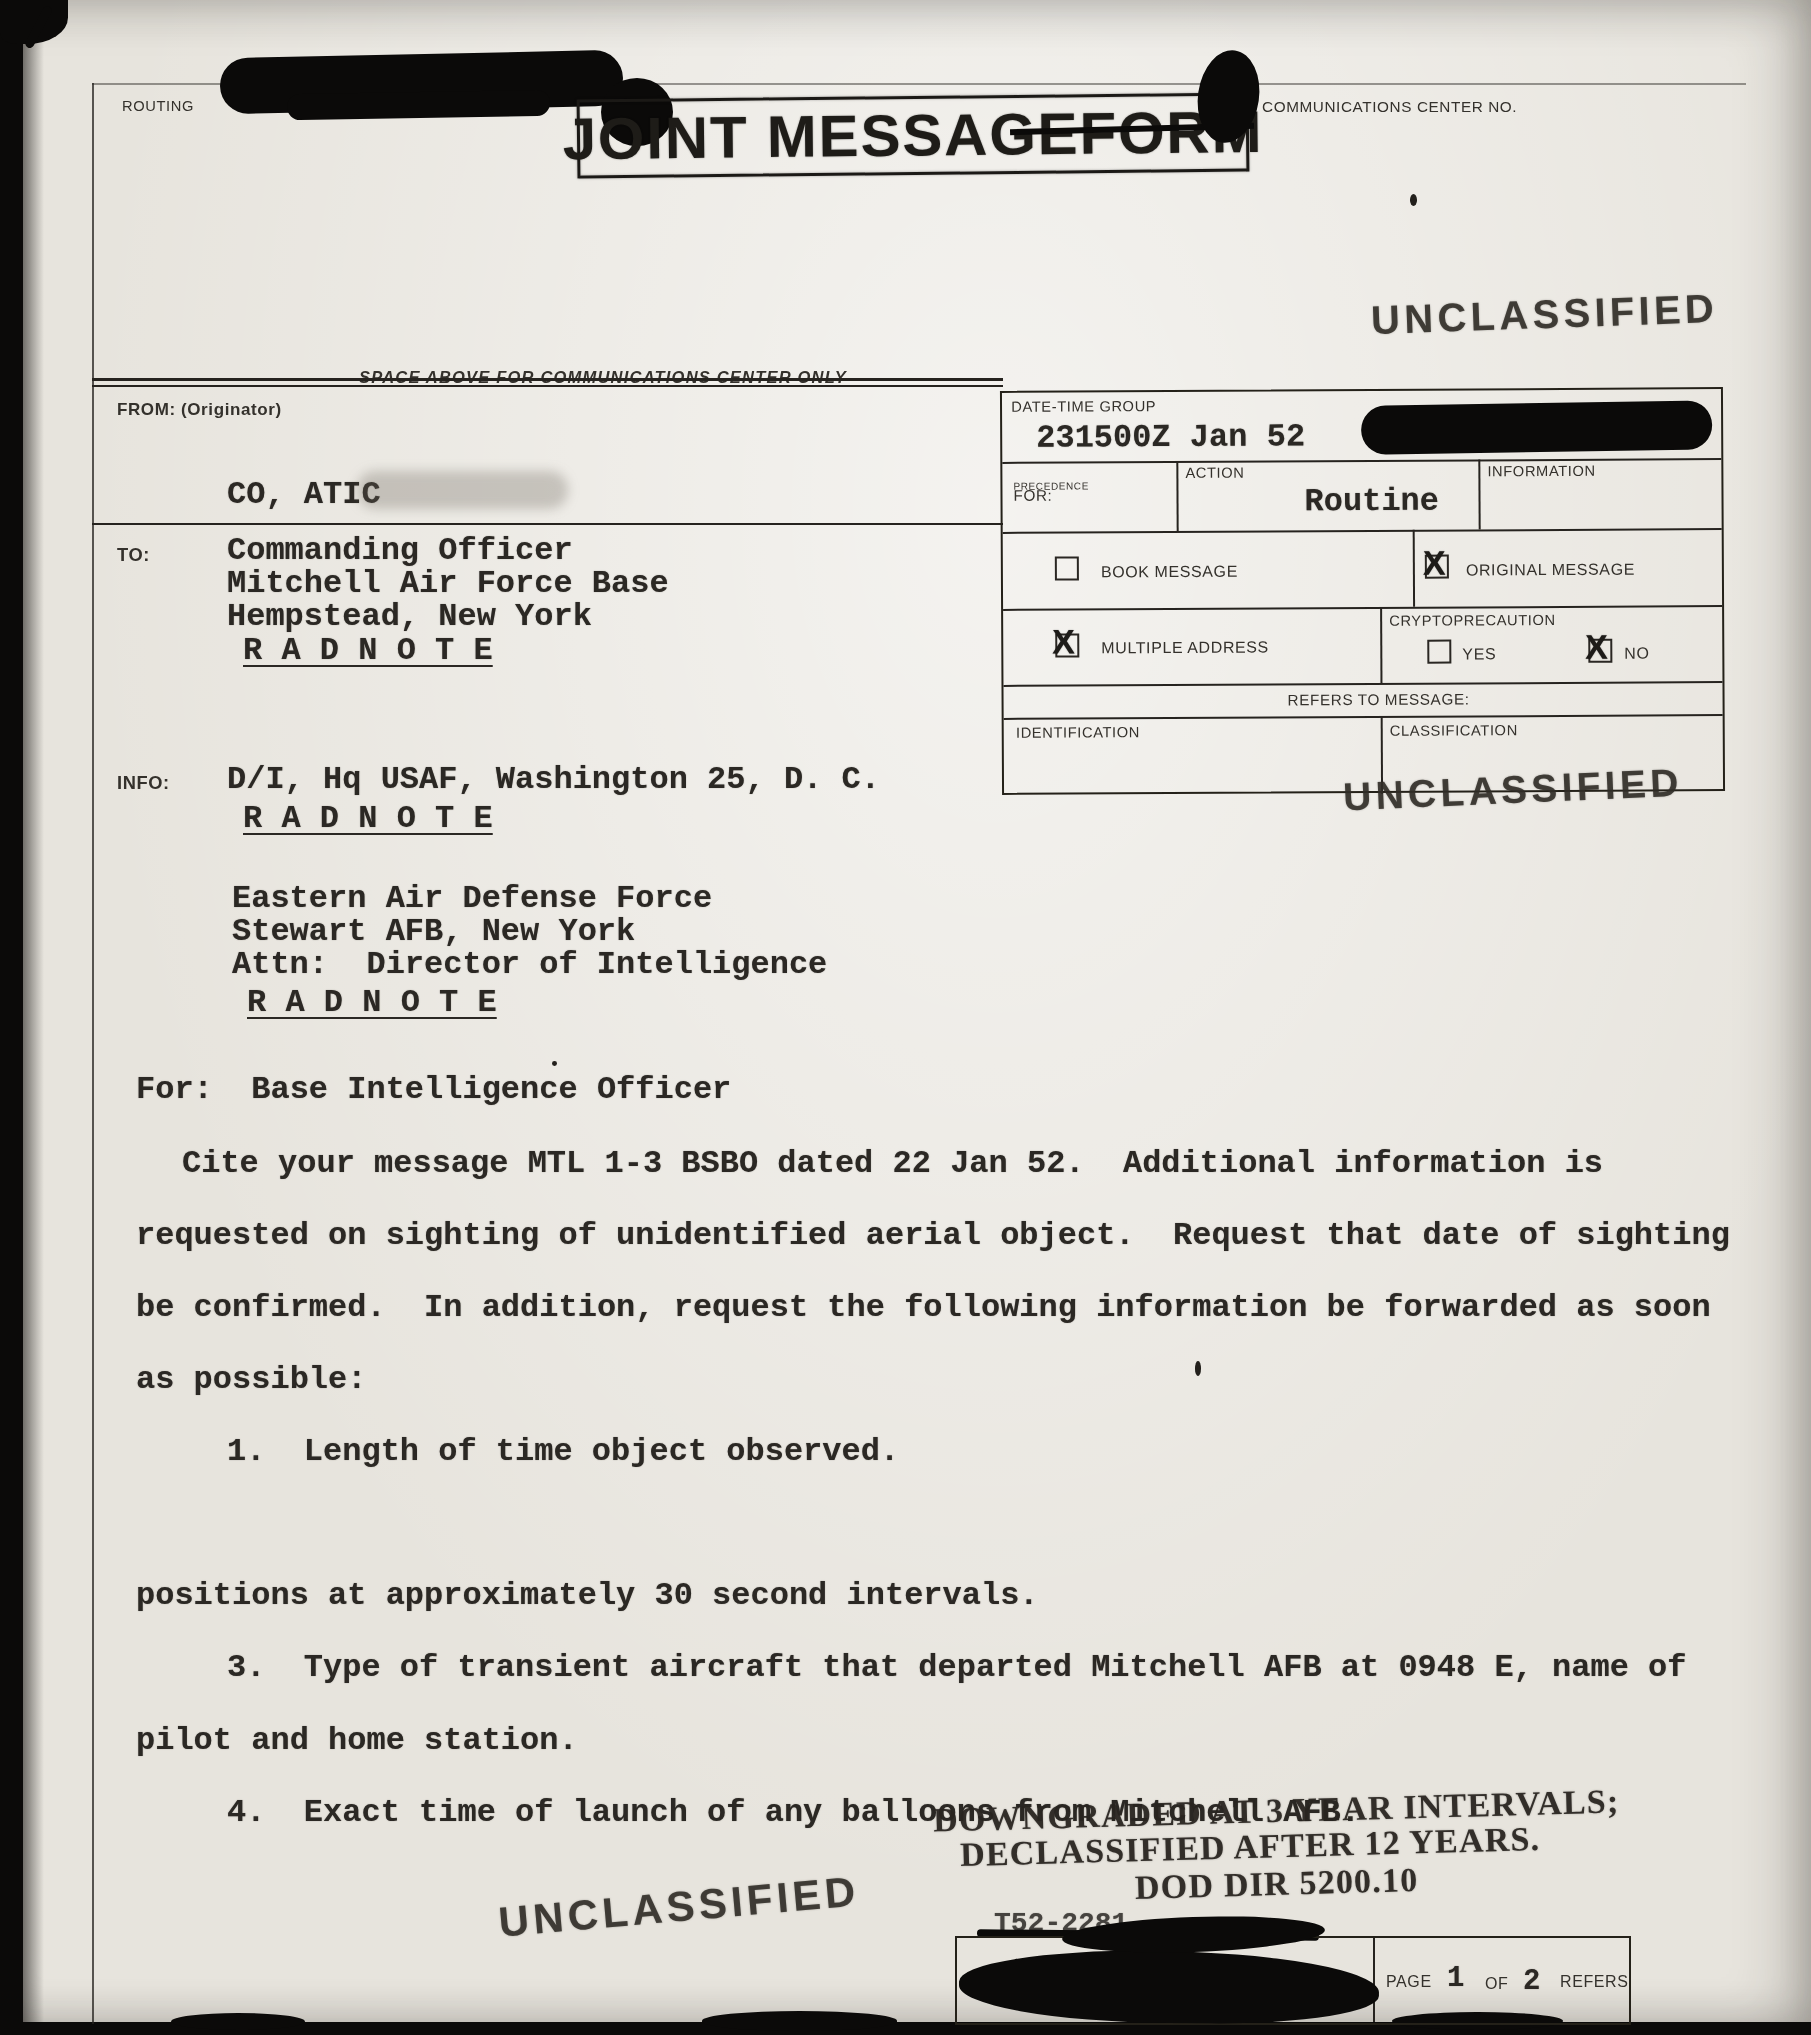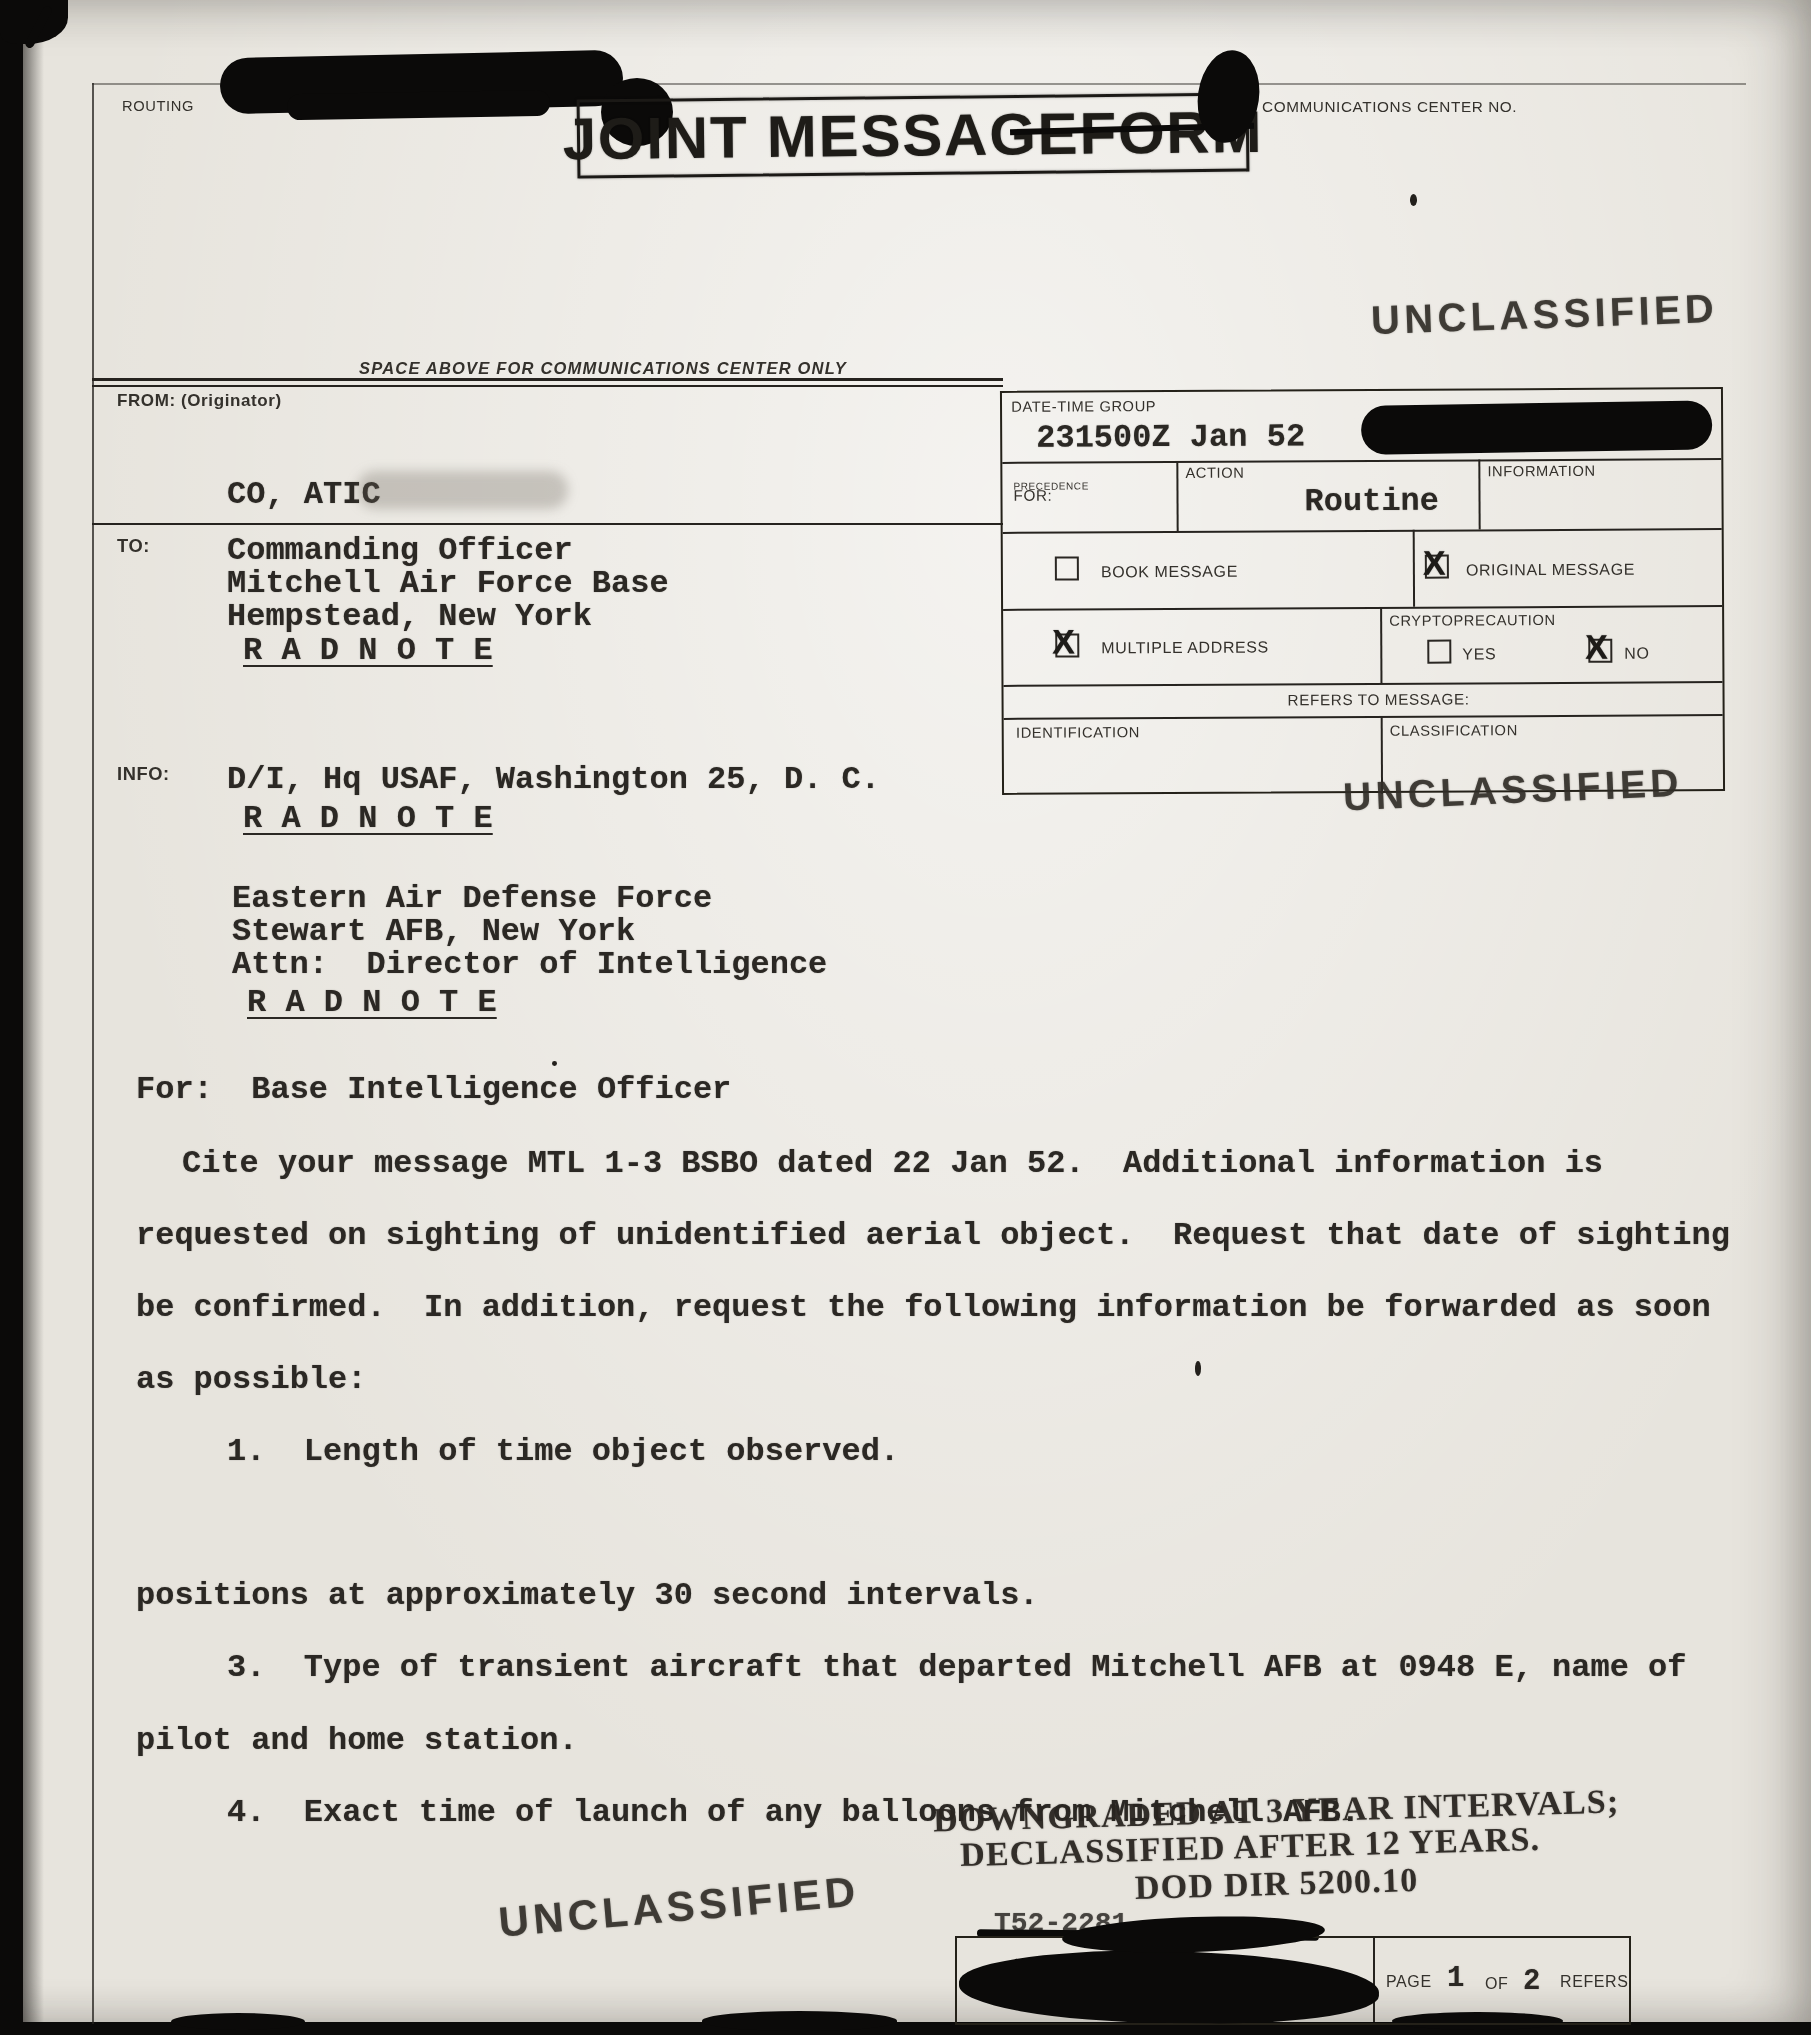--- a/index.html
+++ b/index.html
@@ -15,21 +15,21 @@
   .typed {
     position:absolute; font-family:"Liberation Mono","DejaVu Sans Mono",monospace;
     font-weight:700; font-size:32px; color:#2b2824; white-space:pre;
     text-shadow:0 0 1.2px rgba(45,40,34,.45);
   }
   .typed.sm { font-size:28px; }
   .flabel {
     position:absolute; font-family:"Liberation Sans",sans-serif; font-size:16px;
     color:#34312c; letter-spacing:0.6px; white-space:pre;
   }
-  .flabel.big { font-size:18.3px; font-weight:700; }
+  .flabel.big { font-size:18.3px; font-weight:700;margin-top:9px; }
   .flabel.ital { font-style:italic; }
   .stamp {
     position:absolute; font-family:"Liberation Sans",sans-serif; font-weight:700;
     color:rgba(48,44,39,.88); letter-spacing:4.3px; white-space:pre;
     text-shadow:0 0 1.8px rgba(48,44,39,.38);
   }
   .stamp.serif { font-family:"Liberation Serif",serif; letter-spacing:1.2px; color:rgba(40,36,32,.92); }
   .hline { position:absolute; background:#26231f; height:2.4px; }
   .vline { position:absolute; background:#26231f; width:1.8px; }
   .redact { position:absolute; background:#0b0a09; }

